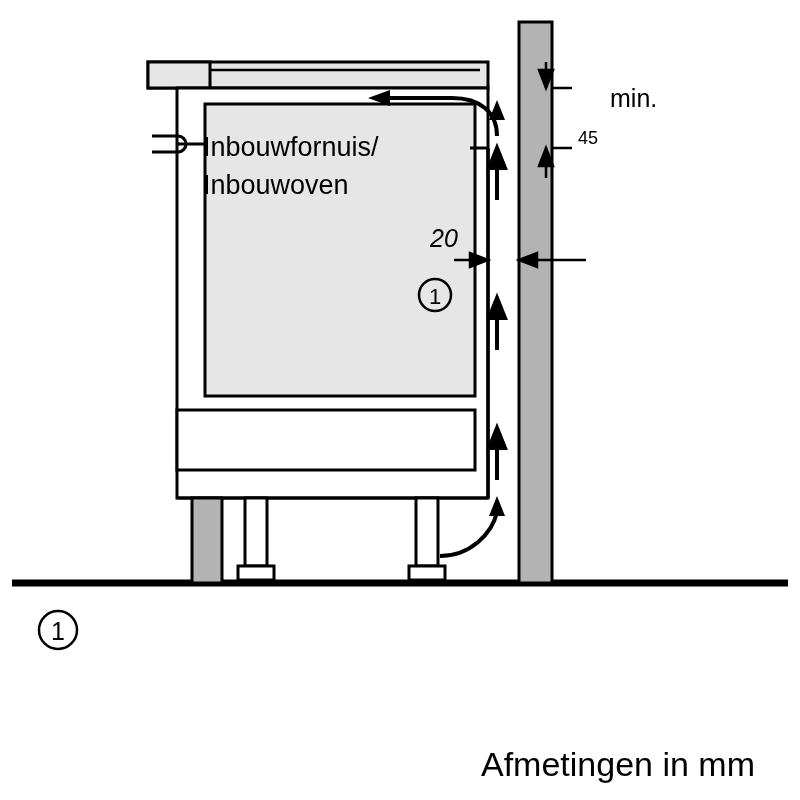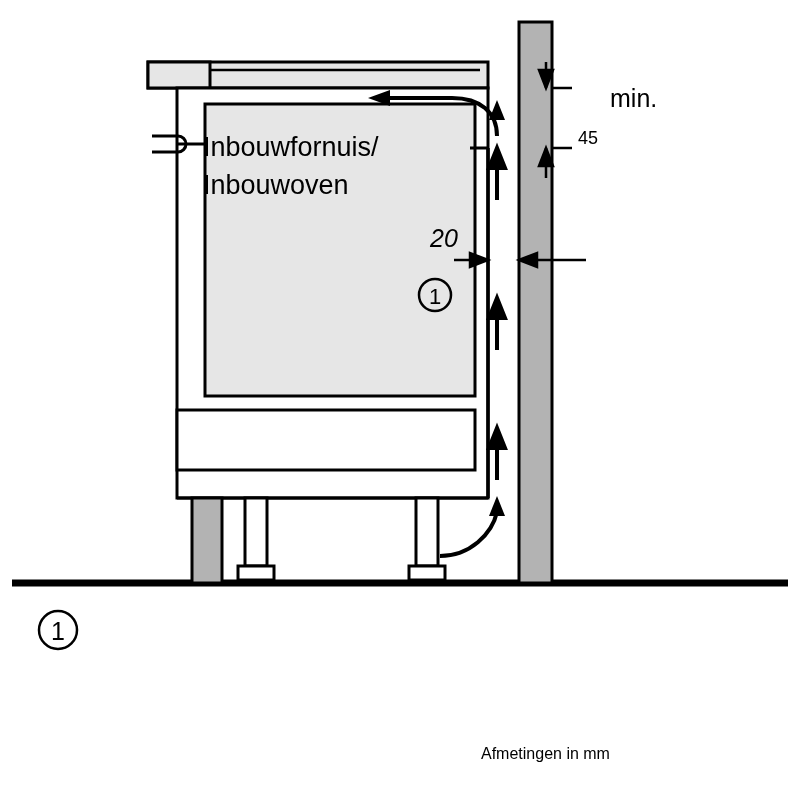--- a/index.html
+++ b/index.html
@@ -58,21 +58,21 @@
   .footnote-text {
     left: 40px;
     top: 658px;
     font-size: 26px;
     line-height: 38px;
     width: 660px;
   }
   .units-text {
     left: 481px;
     top: 745px;
-    font-size: 16px;
+    font-size: 34px;
     text-align: center;
   }
 </style>
 </head>
 <body>
 
 <div id="stage">
 
   <svg class="diagram" viewBox="0 0 800 800">
 

